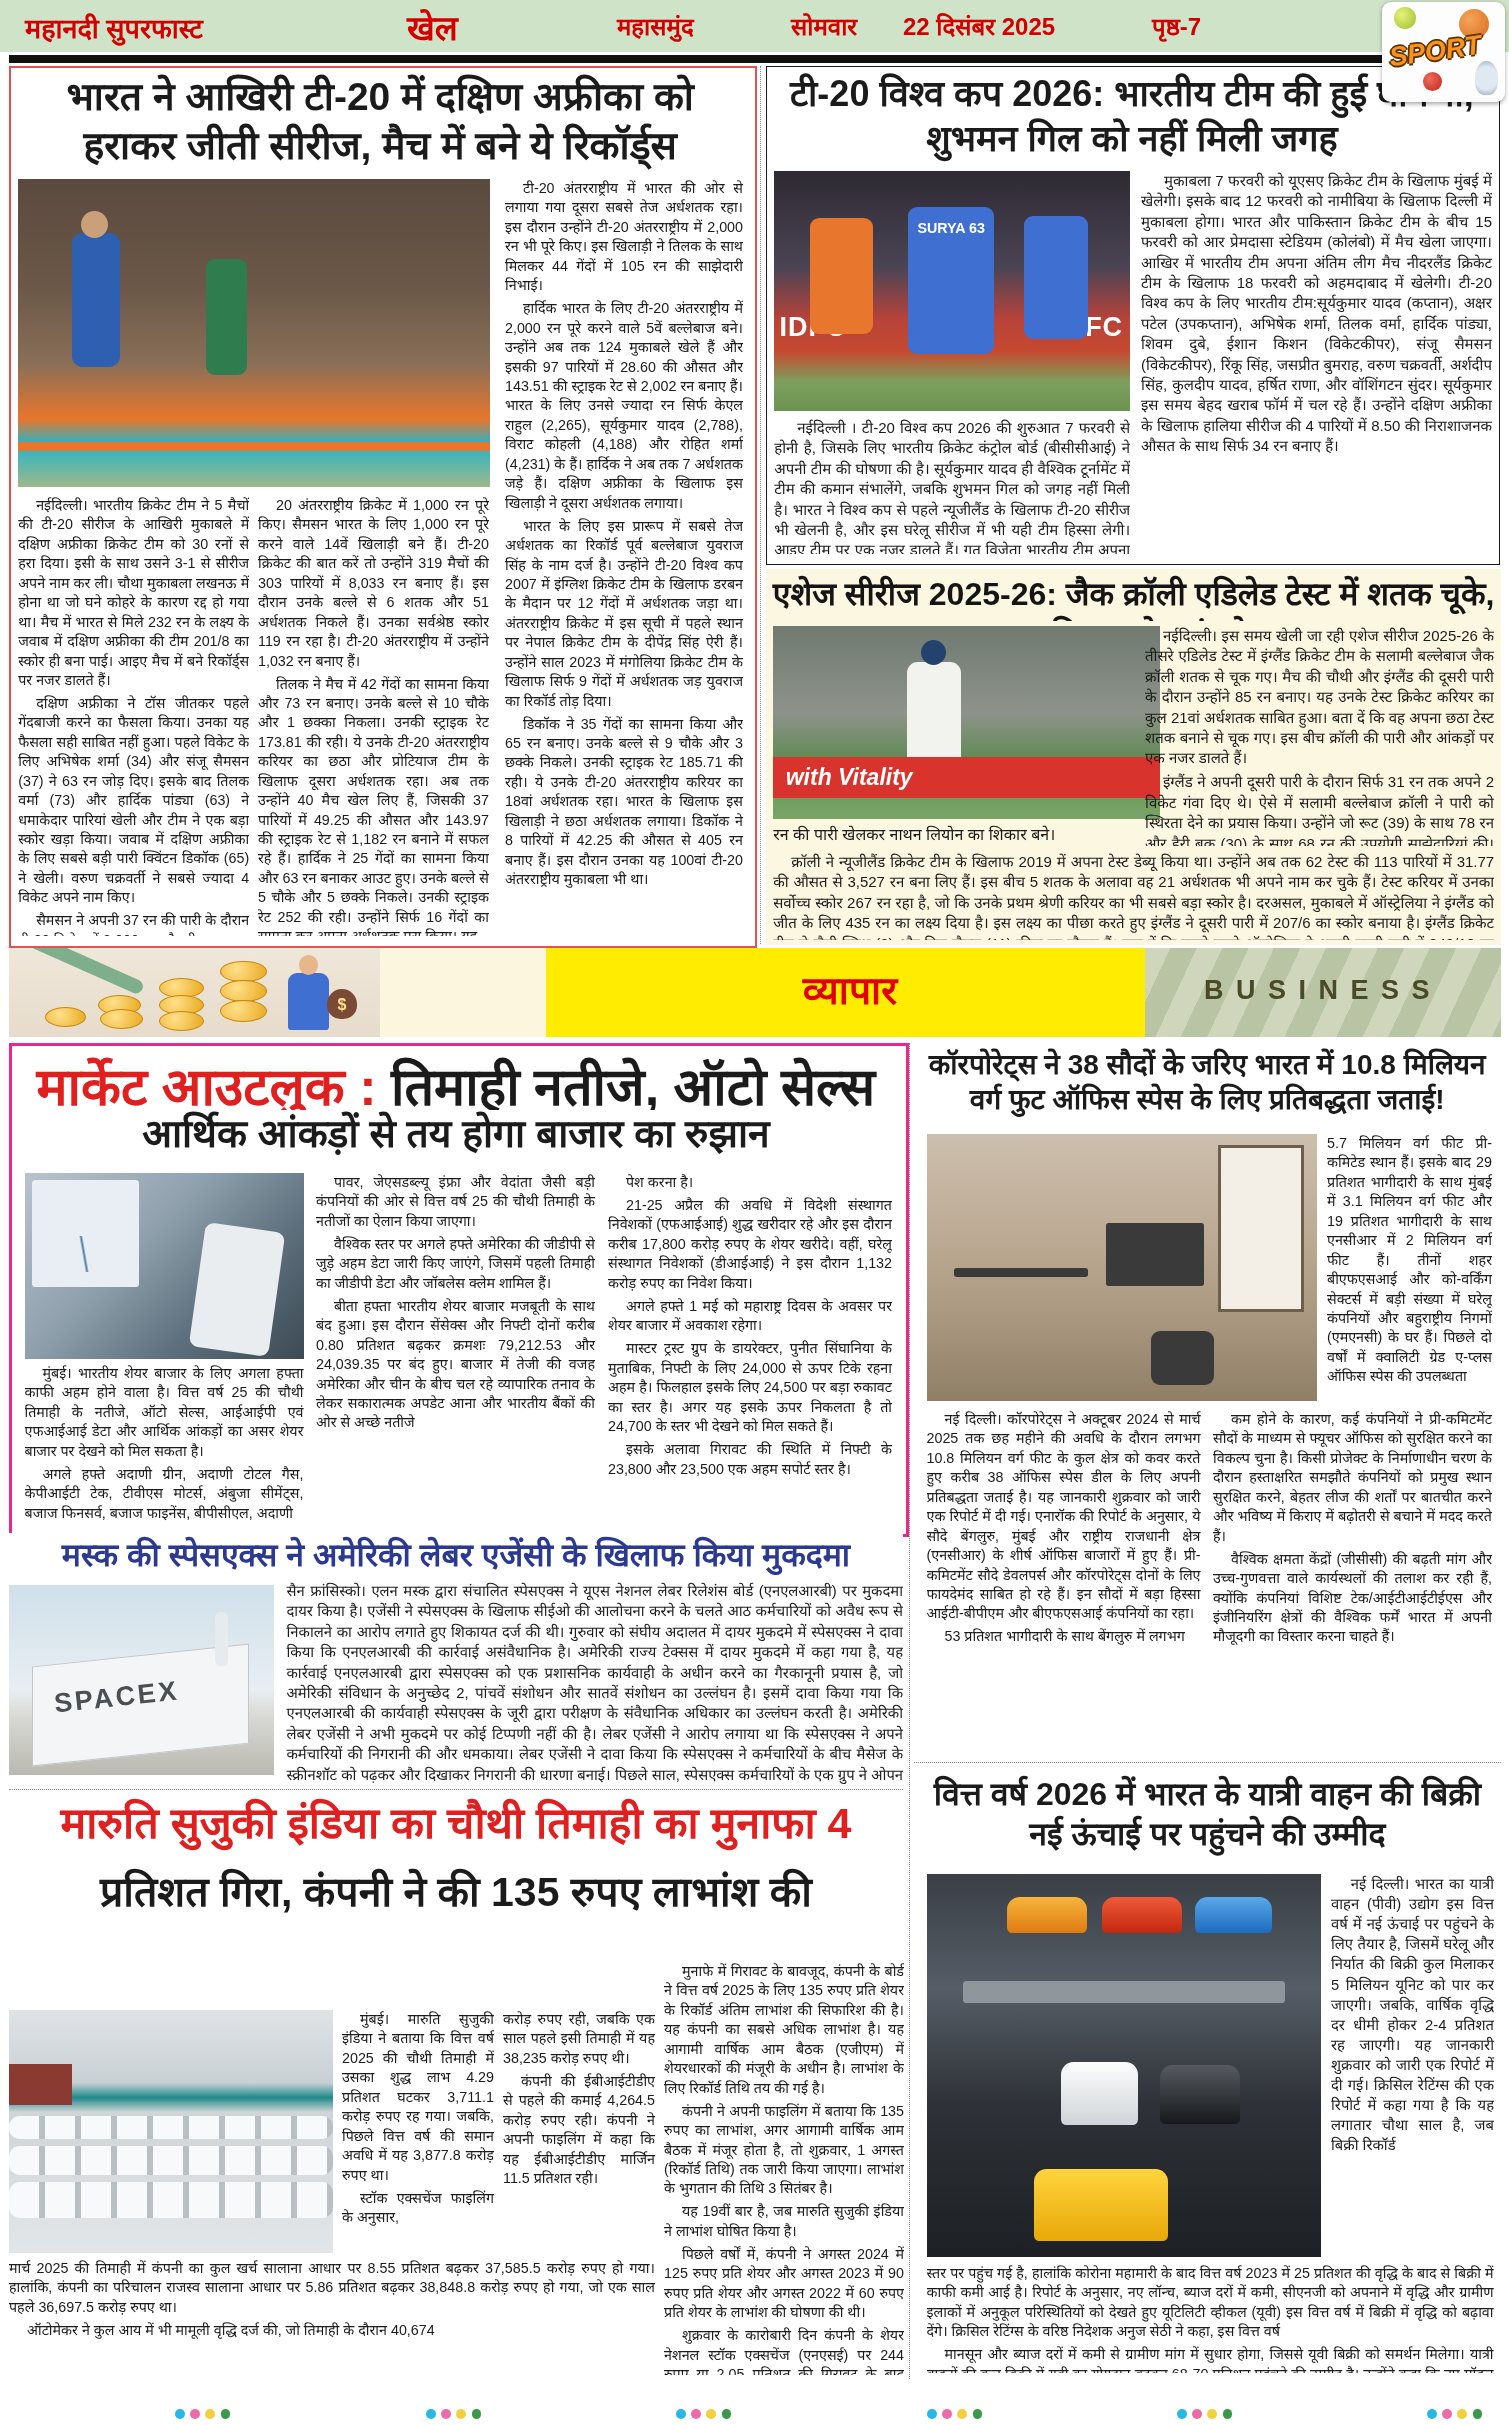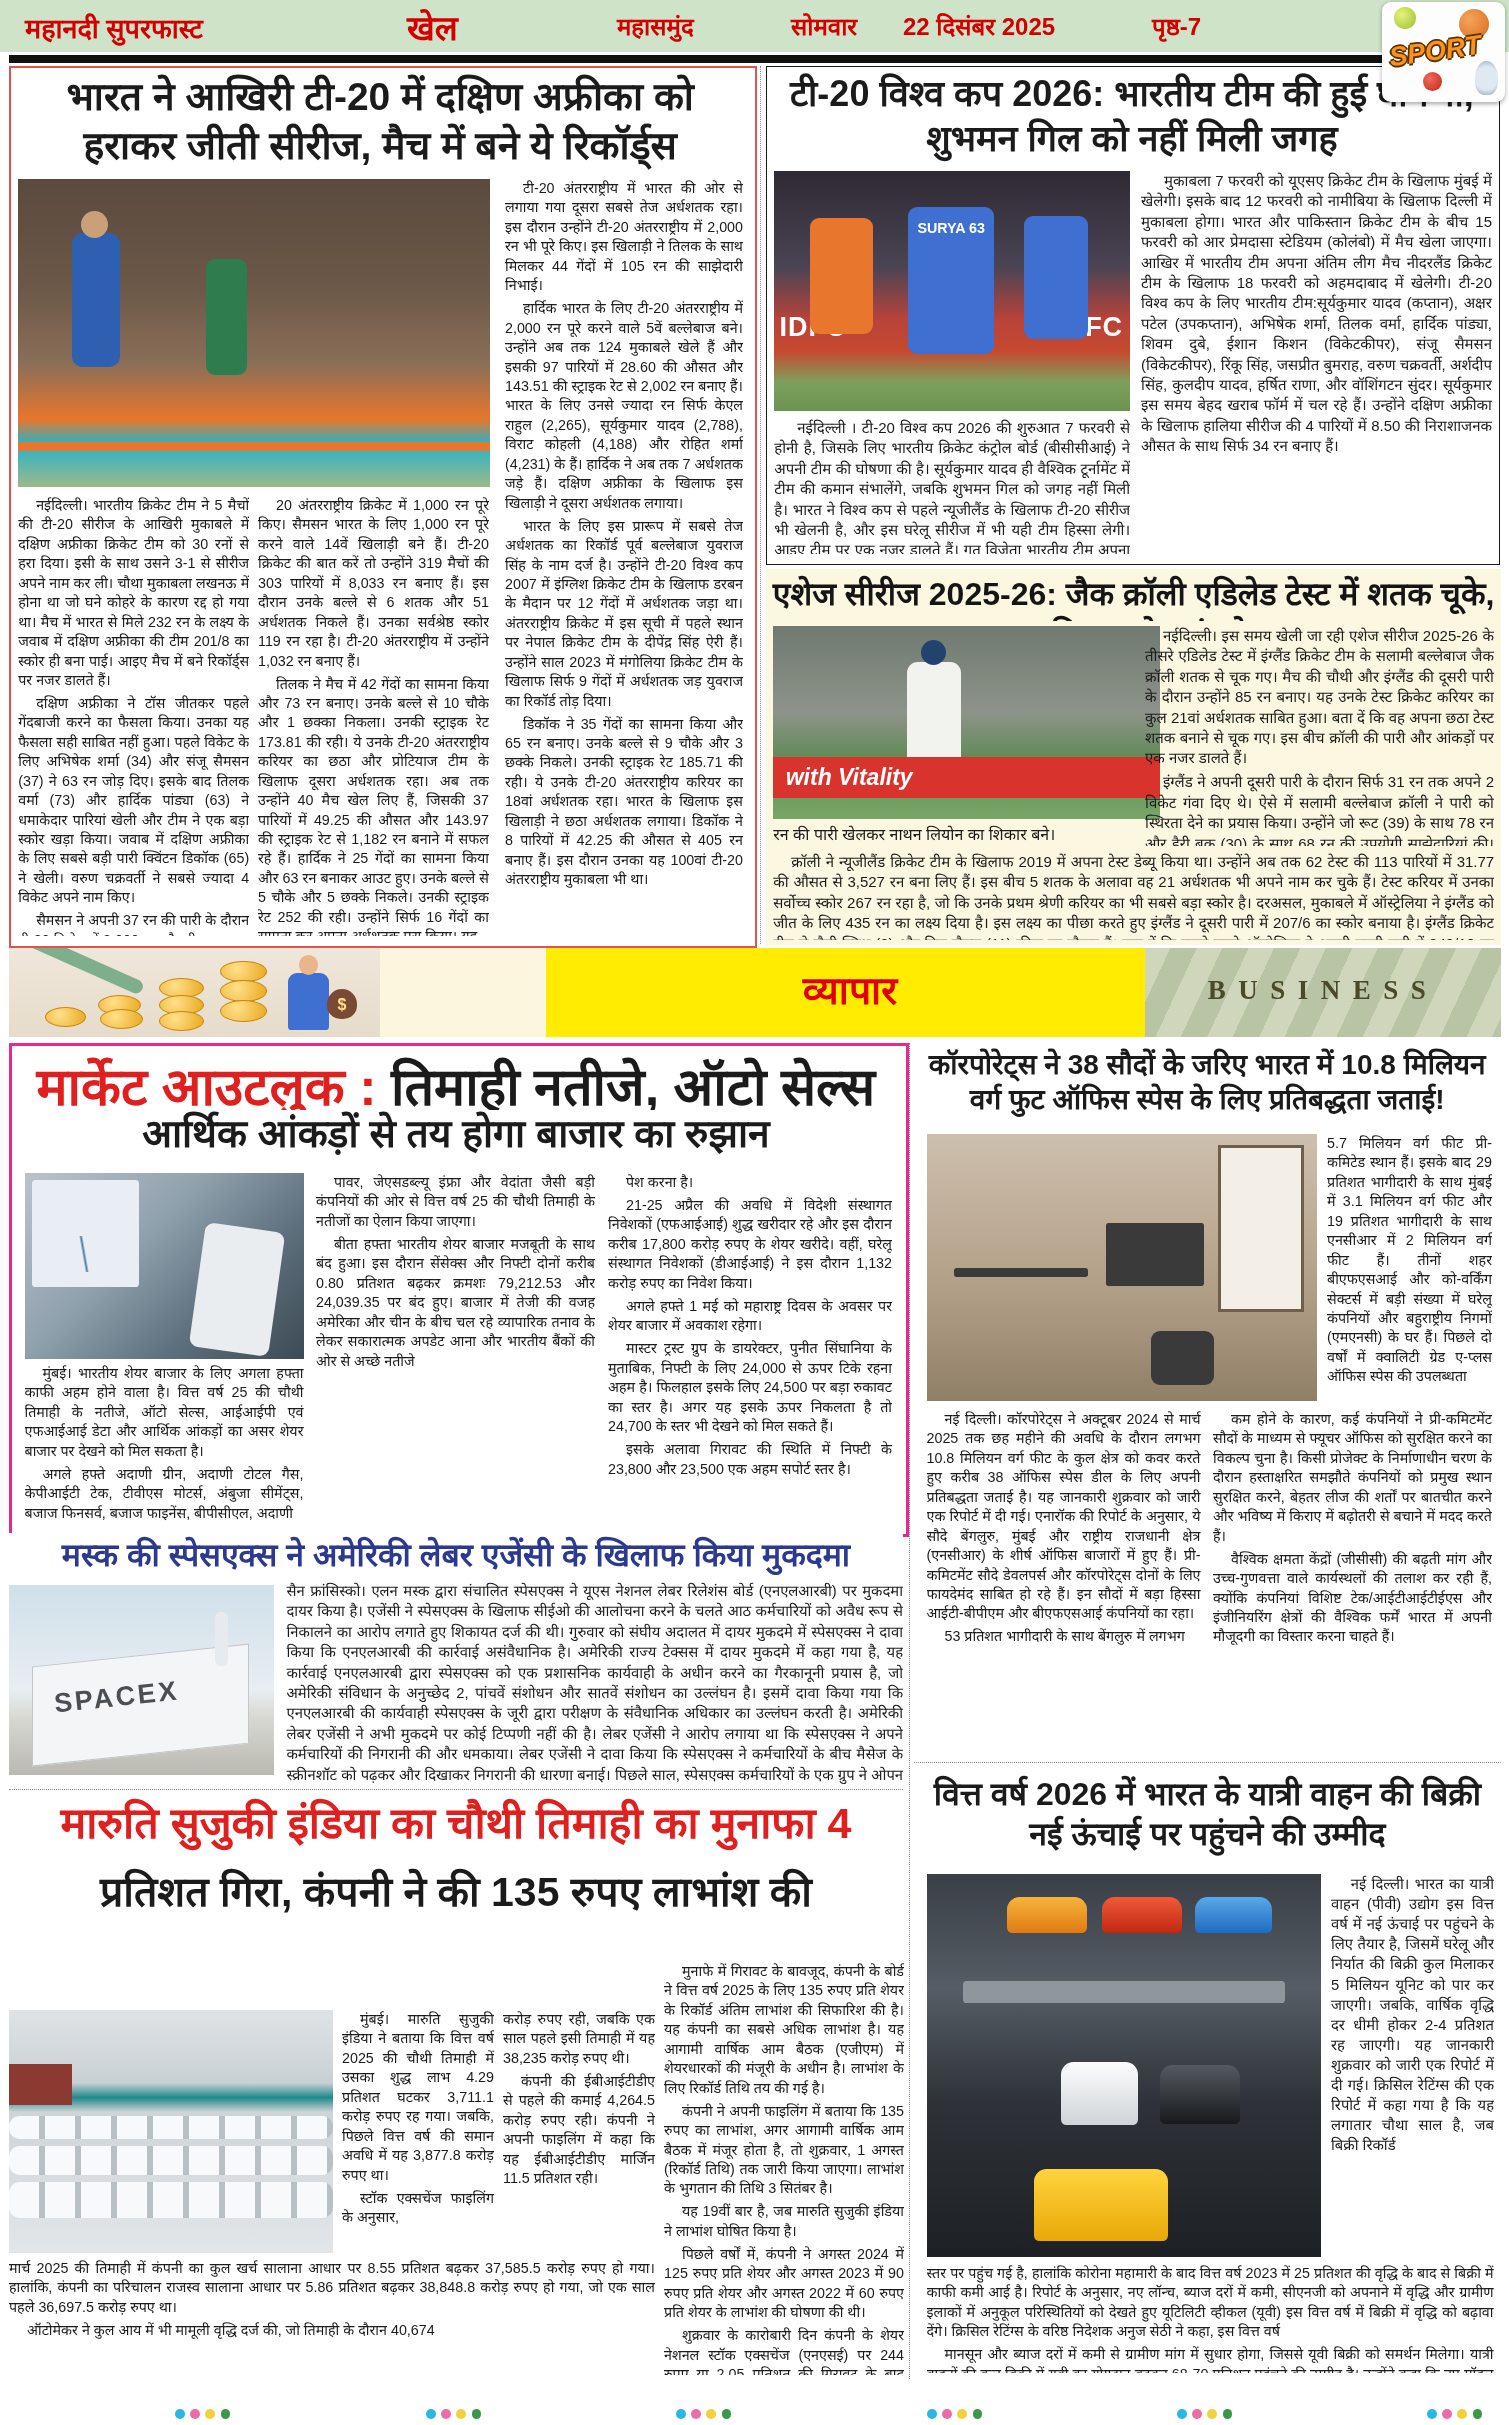--- a/index.html
+++ b/index.html
@@ -46,21 +46,21 @@
   .ad-band{position:absolute;left:0;bottom:21.5px;width:100%;height:41px;background:#d8332c;color:#fff;
       font-style:italic;font-weight:bold;font-size:23px;padding-left:12.5px;line-height:41px;}
   .ph-coins{background:linear-gradient(180deg,#efe7da 0%,#e7dccb 100%);}
   .coin{position:absolute;background:radial-gradient(circle at 35% 35%,#ffe08a,#e8a81e);border:1.8px solid #c7880d;border-radius:50%;}
   .arrow-dn{position:absolute;width:134px;height:14.3px;background:#7fae8d;transform:rotate(24deg);border-radius:7.2px;}
   .man{position:absolute;width:41px;height:57px;background:#3f6fd1;border-radius:9px 9px 3.6px 3.6px;}
   .man:before{content:"";position:absolute;left:10.7px;top:-18px;width:19.7px;height:19.7px;border-radius:50%;background:#e8b68a;}
   .moneybag{position:absolute;width:30px;height:30px;background:#7a4a35;border-radius:50% 50% 45% 45%;color:#ffe08a;
       font-weight:bold;text-align:center;line-height:32px;font-size:16px;}
   .ph-dollars{background:repeating-linear-gradient(115deg,#cfd6bc 0 23px,#b9c4a4 23px 47px),linear-gradient(#c4cdb0,#aab894);}
-  .business-txt{position:absolute;left:0;top:7.2px;width:100%;text-align:center;font-family:Liberation Serif, serif;
+  .business-txt{position:absolute;left:0;top:7.2px;width:100%;text-align:center;font-family:Liberation Sans, sans-serif;
       font-weight:bold;font-size:36px;letter-spacing:23px;color:#4a4a28;}
   .vyapar{position:absolute;left:707px;top:14.3px;width:268px;text-align:center;font-size:39px;font-weight:bold;color:#e00000;}
   .band-yellow{position:absolute;left:537px;top:0;width:955px;height:89px;background:#ffec00;}
   .ph-laptop{background:linear-gradient(135deg,#b9c3cc 0%,#8fa0ad 40%,#5d6f7c 70%,#3c4a54 100%);}
   .chartpane{position:absolute;left:7.2px;top:7.2px;width:107px;height:107px;background:#e8eef4;border-radius:3.6px;}
   .chartline{position:absolute;left:12.5px;top:63px;width:94px;height:36px;background:linear-gradient(80deg,transparent 48%,#4a7ba6 50%,transparent 52%);}
   .deskline{position:absolute;background:#3a3a3a;border-radius:2.7px;}
   .window{position:absolute;background:#f3efe6;border:3.6px solid #6e5f4c;}
   .ph-spacex{background:linear-gradient(180deg,#cfe0ea 0%,#e8eef2 55%,#d8d8d2 70%,#b9b9b2 100%);}
   .sx-bldg{position:absolute;left:23px;top:70px;width:215px;height:98px;background:#f4f5f6;border:0.9px solid #c2c6c9;transform:skewY(-6deg);}
@@ -189,20 +189,21 @@
       <div class="chartpane"></div>
       <div class="chartline"></div>
       <div style="position:absolute;right:27px;top:54px;width:80px;height:125px;background:#e9edf0;border-radius:9px;transform:rotate(8deg);"></div>
     </div>
     <div class="col" style="left:12.5px;top:318px;width:279px;height:157px;">
       <p>मुंबई। भारतीय शेयर बाजार के लिए अगला हफ्ता काफी अहम होने वाला है। वित्त वर्ष 25 की चौथी तिमाही के नतीजे, ऑटो सेल्स, आईआईपी एवं एफआईआई डेटा और आर्थिक आंकड़ों का असर शेयर बाजार पर देखने को मिल सकता है।</p>
       <p>अगले हफ्ते अदाणी ग्रीन, अदाणी टोटल गैस, केपीआईटी टेक, टीवीएस मोटर्स, अंबुजा सीमेंट्स, बजाज फिनसर्व, बजाज फाइनेंस, बीपीसीएल, अदाणी</p>
     </div>
     <div class="col" style="left:304px;top:127px;width:279px;height:349px;">
       <p>पावर, जेएसडब्ल्यू इंफ्रा और वेदांता जैसी बड़ी कंपनियों की ओर से वित्त वर्ष 25 की चौथी तिमाही के नतीजों का ऐलान किया जाएगा।</p>
+      <p>वैश्विक स्तर पर अगले हफ्ते अमेरिका की जीडीपी से जुड़े अहम डेटा जारी किए जाएंगे, जिसमें पहली तिमाही का जीडीपी डेटा और जॉबलेस क्लेम शामिल हैं।</p>
       <p>बीता हफ्ता भारतीय शेयर बाजार मजबूती के साथ बंद हुआ। इस दौरान सेंसेक्स और निफ्टी दोनों करीब 0.80 प्रतिशत बढ़कर क्रमशः 79,212.53 और 24,039.35 पर बंद हुए। बाजार में तेजी की वजह अमेरिका और चीन के बीच चल रहे व्यापारिक तनाव के लेकर सकारात्मक अपडेट आना और भारतीय बैंकों की ओर से अच्छे नतीजे</p>
     </div>
     <div class="col" style="left:596px;top:127px;width:284px;height:349px;">
       <p>पेश करना है।</p>
       <p>21-25 अप्रैल की अवधि में विदेशी संस्थागत निवेशकों (एफआईआई) शुद्ध खरीदार रहे और इस दौरान करीब 17,800 करोड़ रुपए के शेयर खरीदे। वहीं, घरेलू संस्थागत निवेशकों (डीआईआई) ने इस दौरान 1,132 करोड़ रुपए का निवेश किया।</p>
       <p>अगले हफ्ते 1 मई को महाराष्ट्र दिवस के अवसर पर शेयर बाजार में अवकाश रहेगा।</p>
       <p>मास्टर ट्रस्ट ग्रुप के डायरेक्टर, पुनीत सिंघानिया के मुताबिक, निफ्टी के लिए 24,000 से ऊपर टिके रहना अहम है। फिलहाल इसके लिए 24,500 पर बड़ा रुकावट का स्तर है। अगर यह इसके ऊपर निकलता है तो 24,700 के स्तर भी देखने को मिल सकते हैं।</p>
       <p>इसके अलावा गिरावट की स्थिति में निफ्टी के 23,800 और 23,500 एक अहम सपोर्ट स्तर है।</p>
     </div>
   </div>

